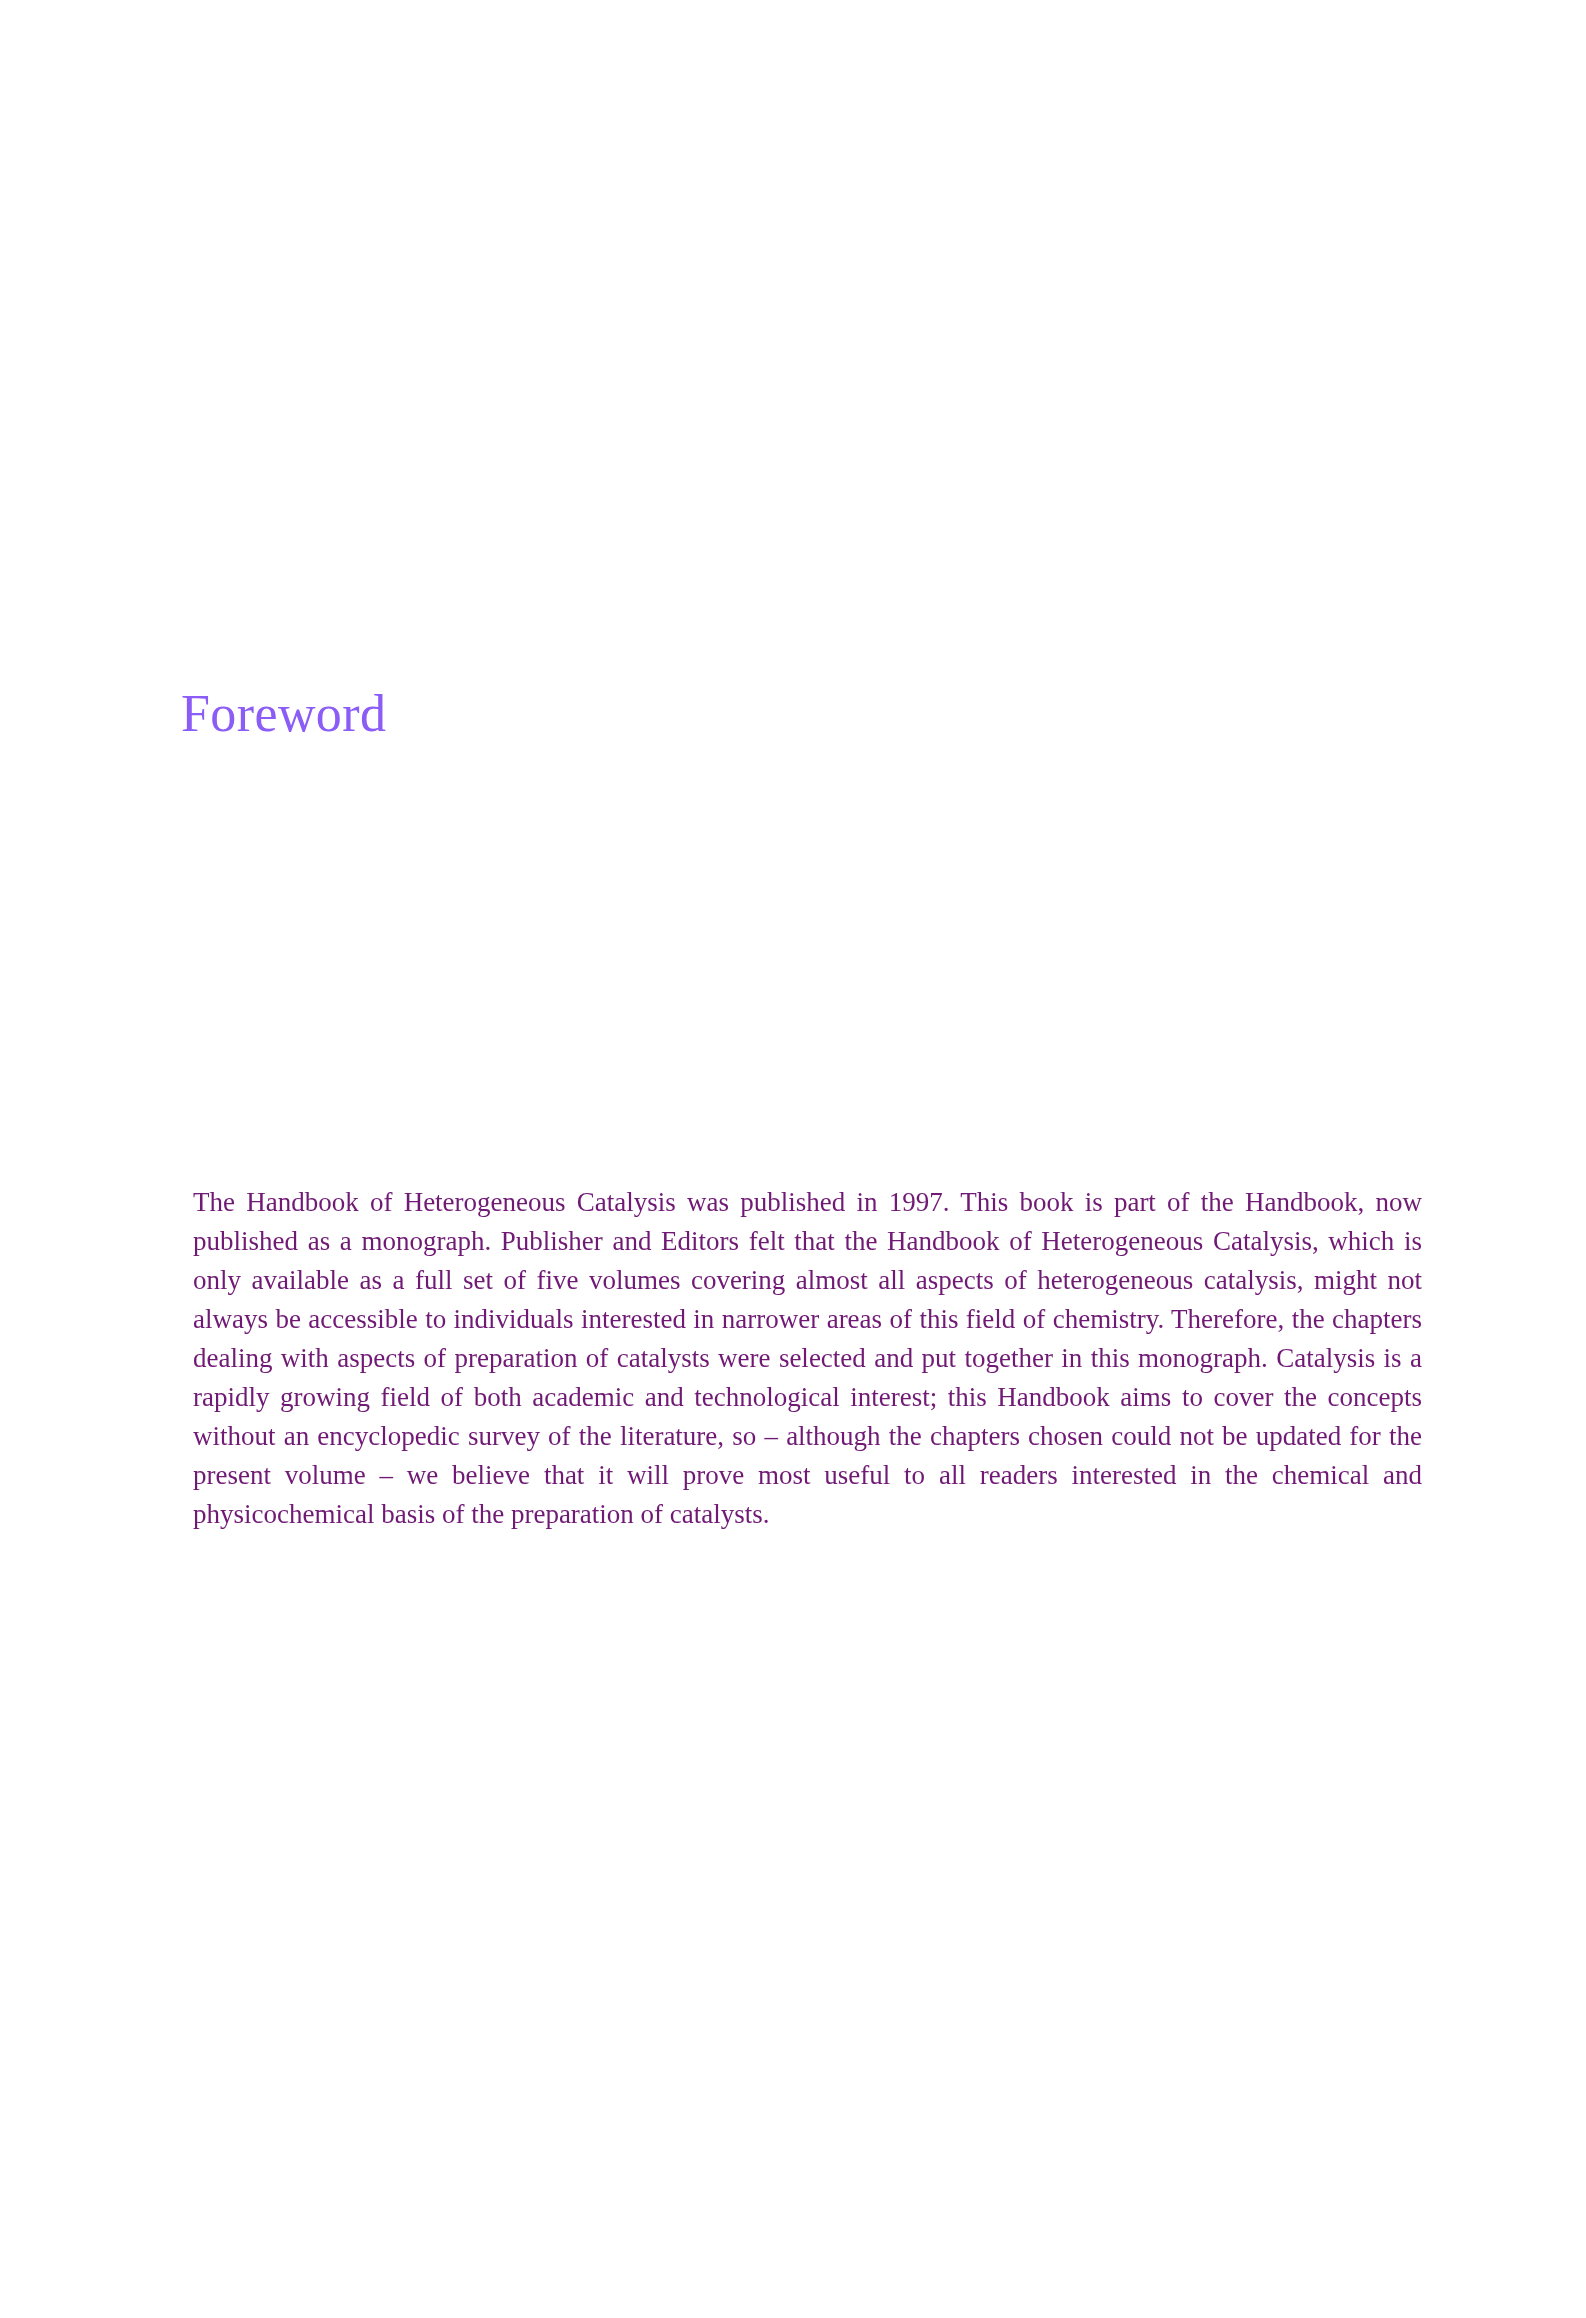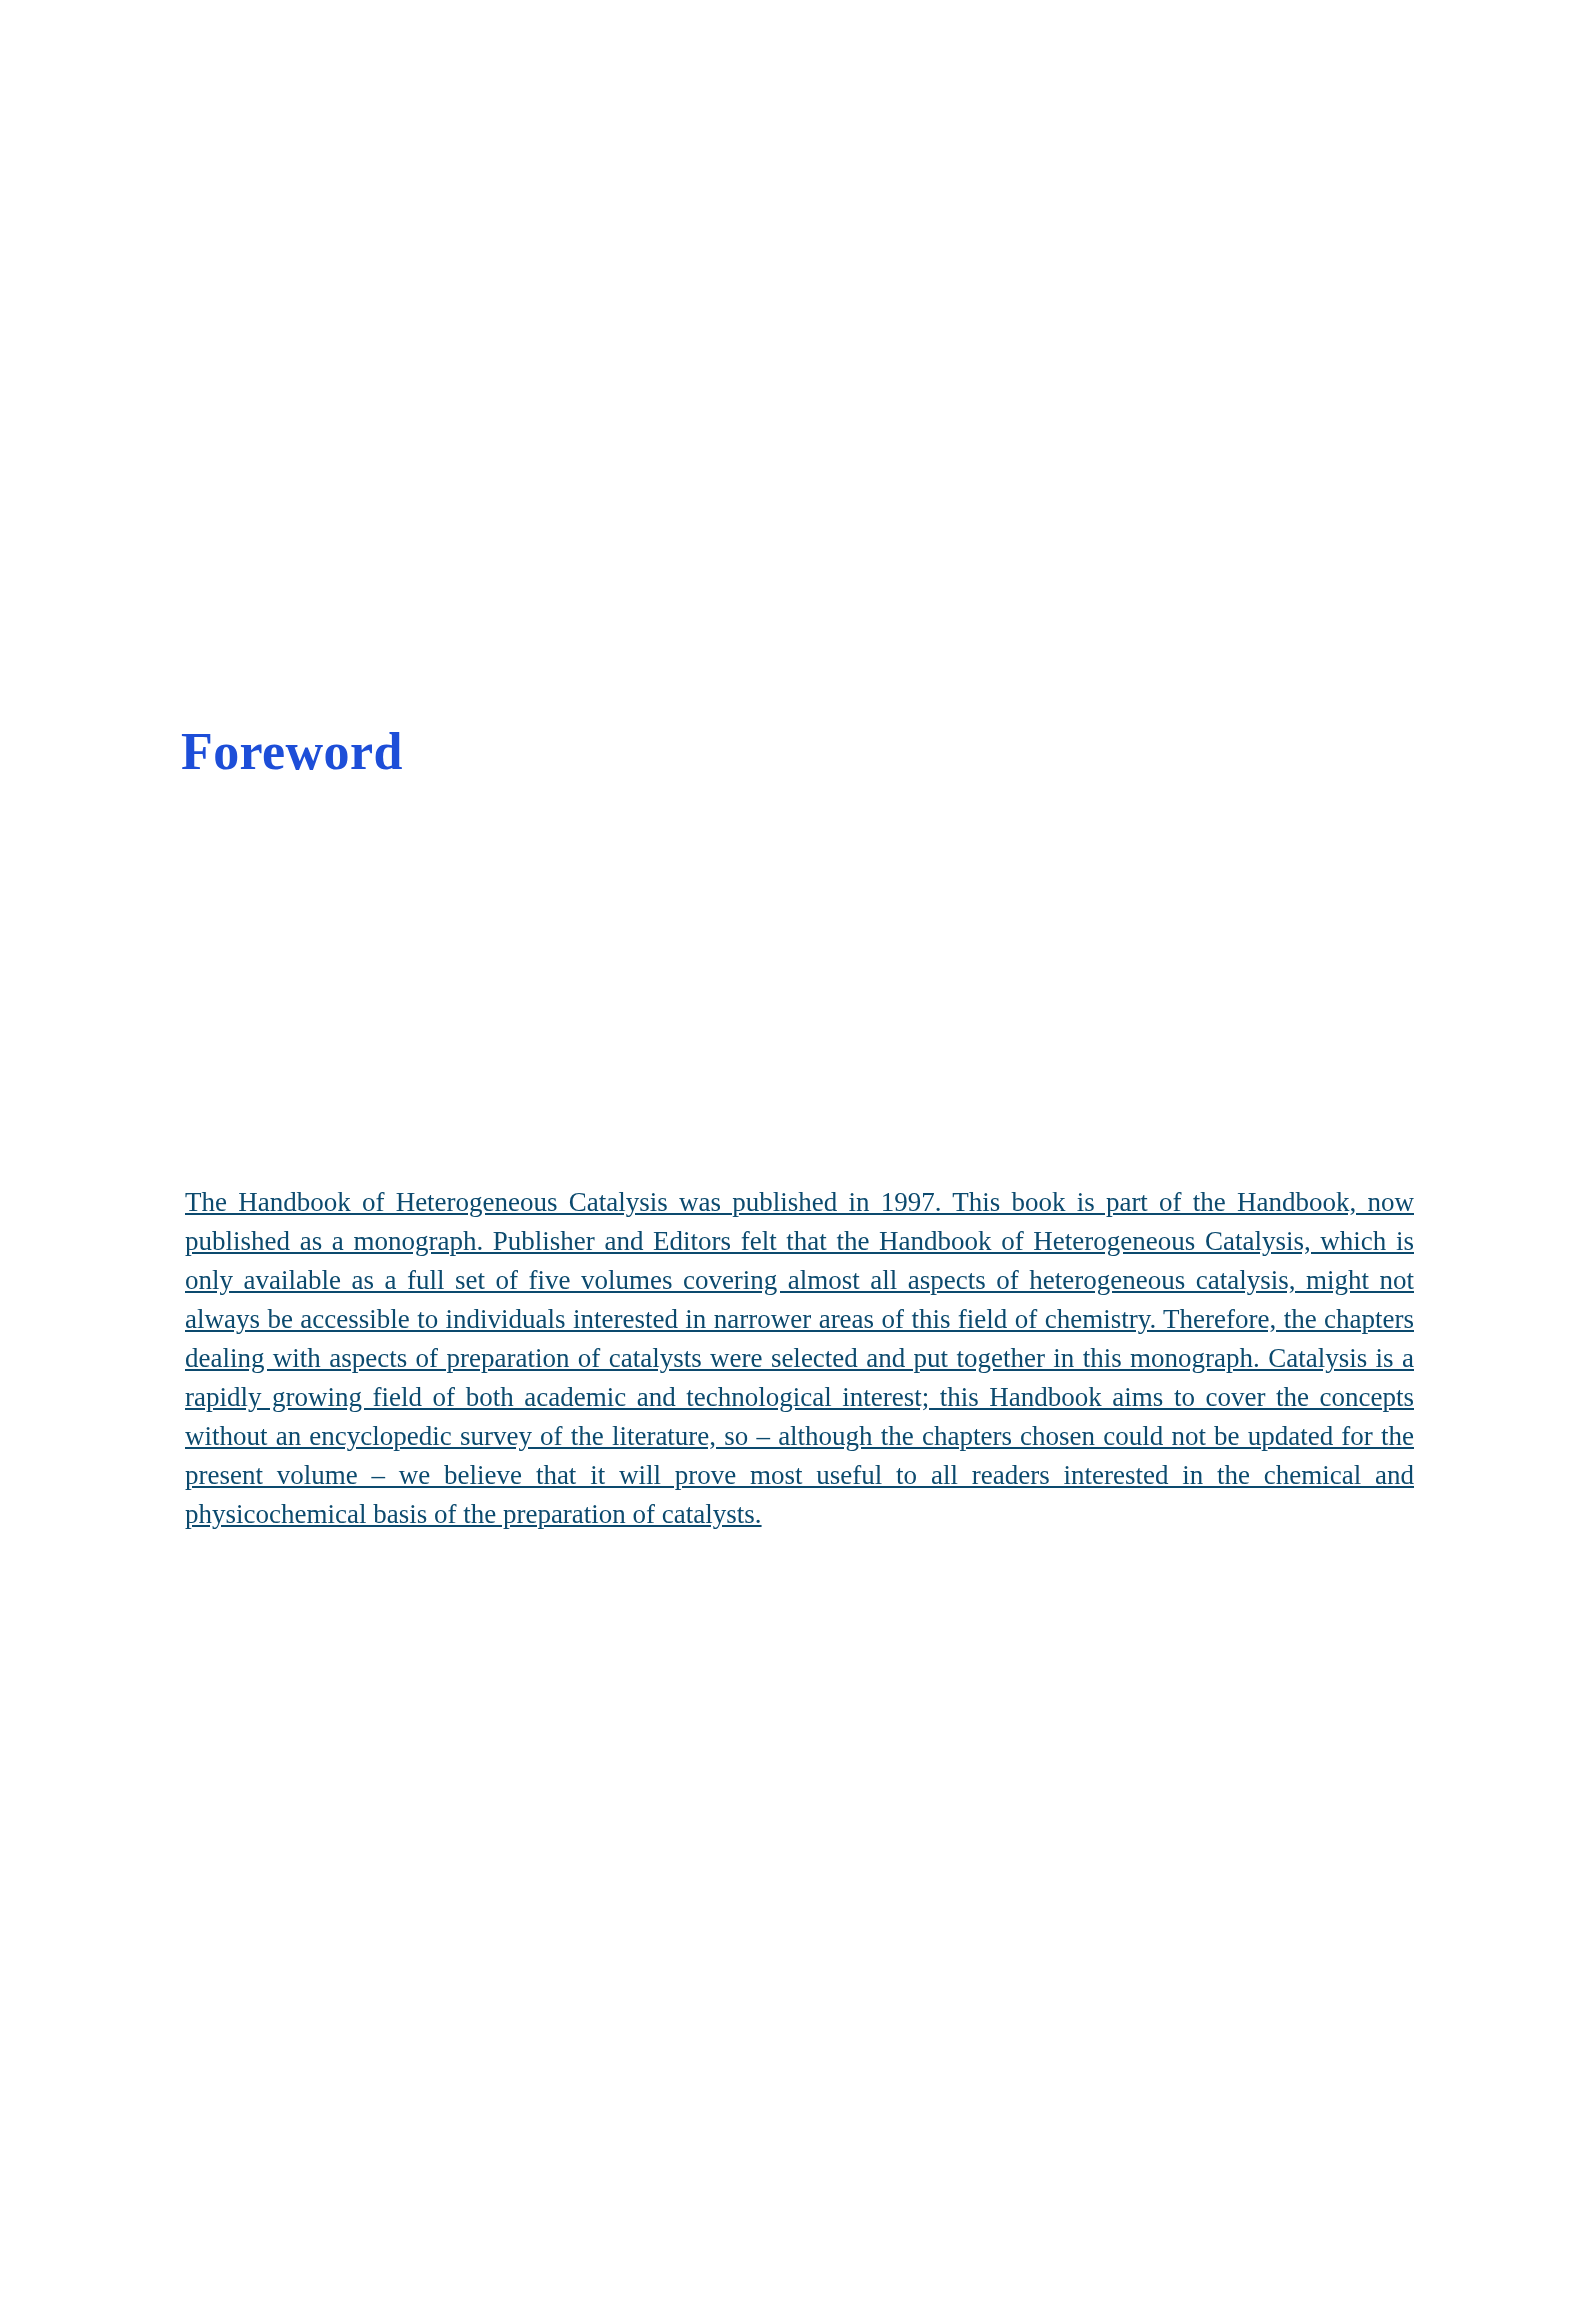--- a/index.html
+++ b/index.html
@@ -18,42 +18,41 @@
   }
   .content {
     position: absolute;
     left: 181px;
     top: 0;
     width: 1229px;
     height: 2319px;
   }
   .page-title {
     position: absolute;
-    top: 691px;
+    top: 653px;
     left: 0;
     font-family: "Liberation Serif", serif;
-    font-weight: bold;
+    font-weight: normal;
     font-size: 52px;
     letter-spacing: 0.4px;
     line-height: 1;
-    color: #1d4ed8;
+    color: #8b5cf6;
   }
   .body-text {
     position: absolute;
     top: 1156px;
-    left: 4px;
+    left: 12px;
     width: 1229px;
     font-family: "Liberation Serif", serif;
     font-size: 27px;
     line-height: 39px;
     text-align: justify;
     text-justify: inter-word;
-    color: #0c4a6e;
+    color: #701a75;
     hyphens: manual;
-    text-decoration: underline;
   }
 </style>
 </head>
 <body>
 
 <div class="page">
   <div class="content">
     <h1 class="page-title">Foreword</h1>
     <p class="body-text">The Handbook of Heterogeneous Catalysis was published in 1997. This book is part of the Handbook, now published as a monograph. Publisher and Editors felt that the Handbook of Heterogeneous Catalysis, which is only available as a full set of five volumes covering almost all aspects of heterogeneous catalysis, might not always be accessible to individuals interested in narrower areas of this field of chemistry. Therefore, the chapters dealing with aspects of preparation of catalysts were selected and put together in this monograph. Catalysis is a rapidly growing field of both academic and technological interest; this Handbook aims to cover the concepts without an encyclopedic survey of the literature, so – although the chapters chosen could not be updated for the present volume – we believe that it will prove most useful to all readers interested in the chemical and physicochemical basis of the preparation of catalysts.</p>
   </div>

